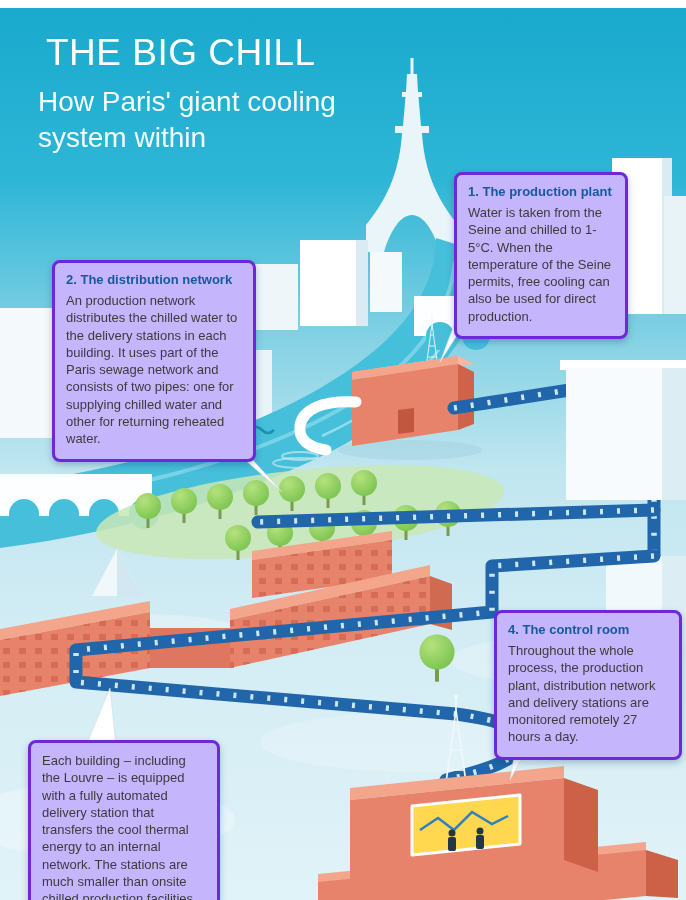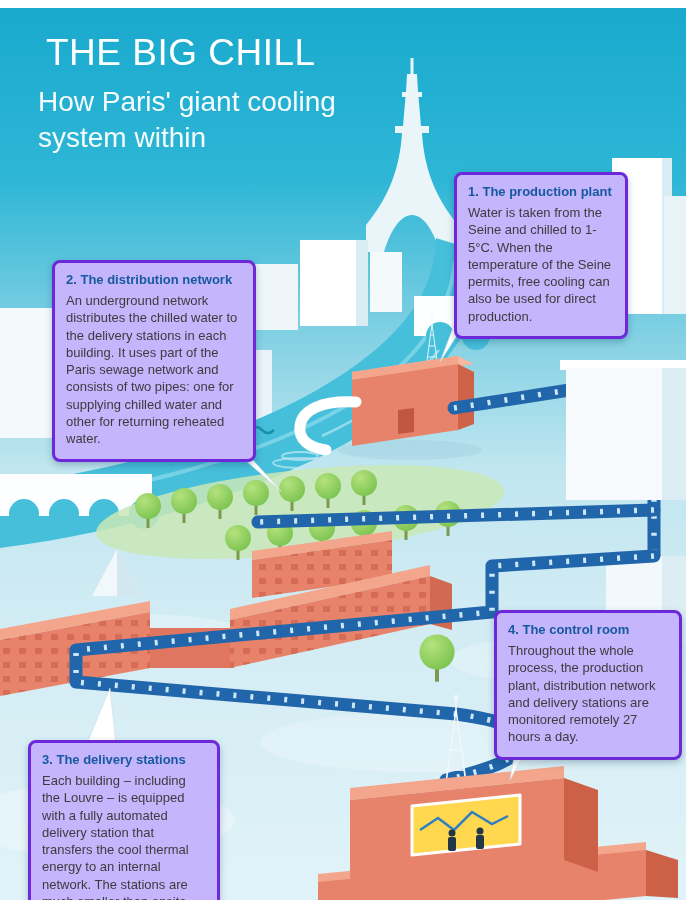--- a/index.html
+++ b/index.html
@@ -216,25 +216,24 @@
     </p>
   </header>
 
   <div class="callout" style="left:454px;top:172px;width:174px">
     <div class="callout-title">1. The production plant</div>
     <div class="callout-body">Water is taken from the Seine and chilled to 1-5°C. When the temperature of the Seine permits, free cooling can also be used for direct production.</div>
   </div>
 
   <div class="callout" style="left:52px;top:260px;width:204px">
     <div class="callout-title">2. The distribution network</div>
-    <div class="callout-body">An underground network distributes the chilled water to the delivery stations in each building. It uses part of the Paris sewage network and consists of two pipes: one for supplying chilled water and other for returning reheated water.</div>
+    <div class="callout-body">An production network distributes the chilled water to the delivery stations in each building. It uses part of the Paris sewage network and consists of two pipes: one for supplying chilled water and other for returning reheated water.</div>
   </div>
 
   <div class="callout" style="left:28px;top:740px;width:192px">
-    <div class="callout-title">3. The delivery stations</div>
     <div class="callout-body">Each building – including the Louvre – is equipped with a fully automated delivery station that transfers the cool thermal energy to an internal network. The stations are much smaller than onsite chilled production facilities, freeing up more space within the building.</div>
   </div>
 
   <div class="callout" style="left:494px;top:610px;width:188px">
     <div class="callout-title">4. The control room</div>
     <div class="callout-body">Throughout the whole process, the production plant, distribution network and delivery stations are monitored remotely 27 hours a day.</div>
   </div>
 
 </div>
 

